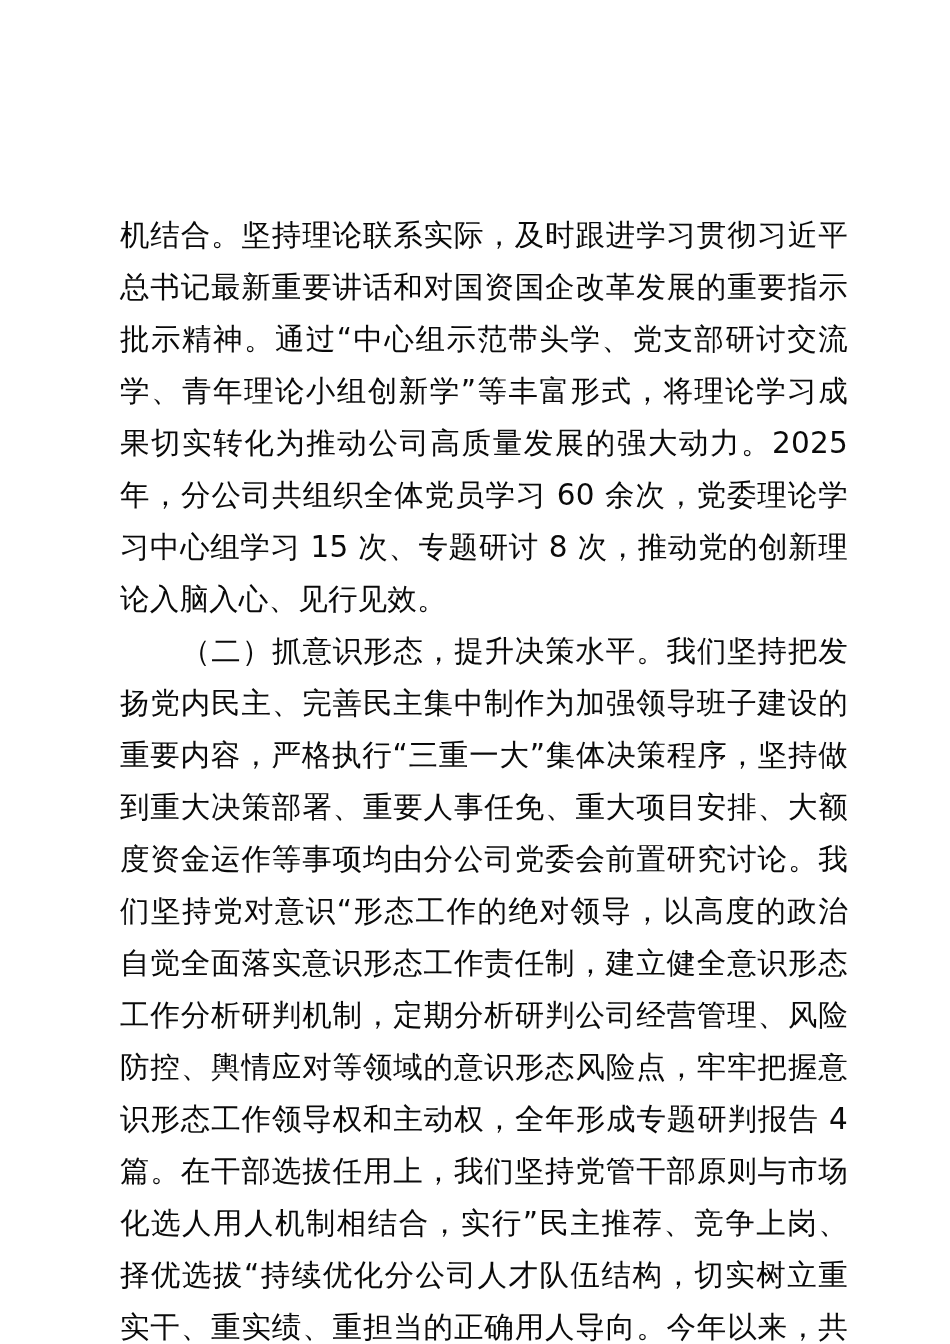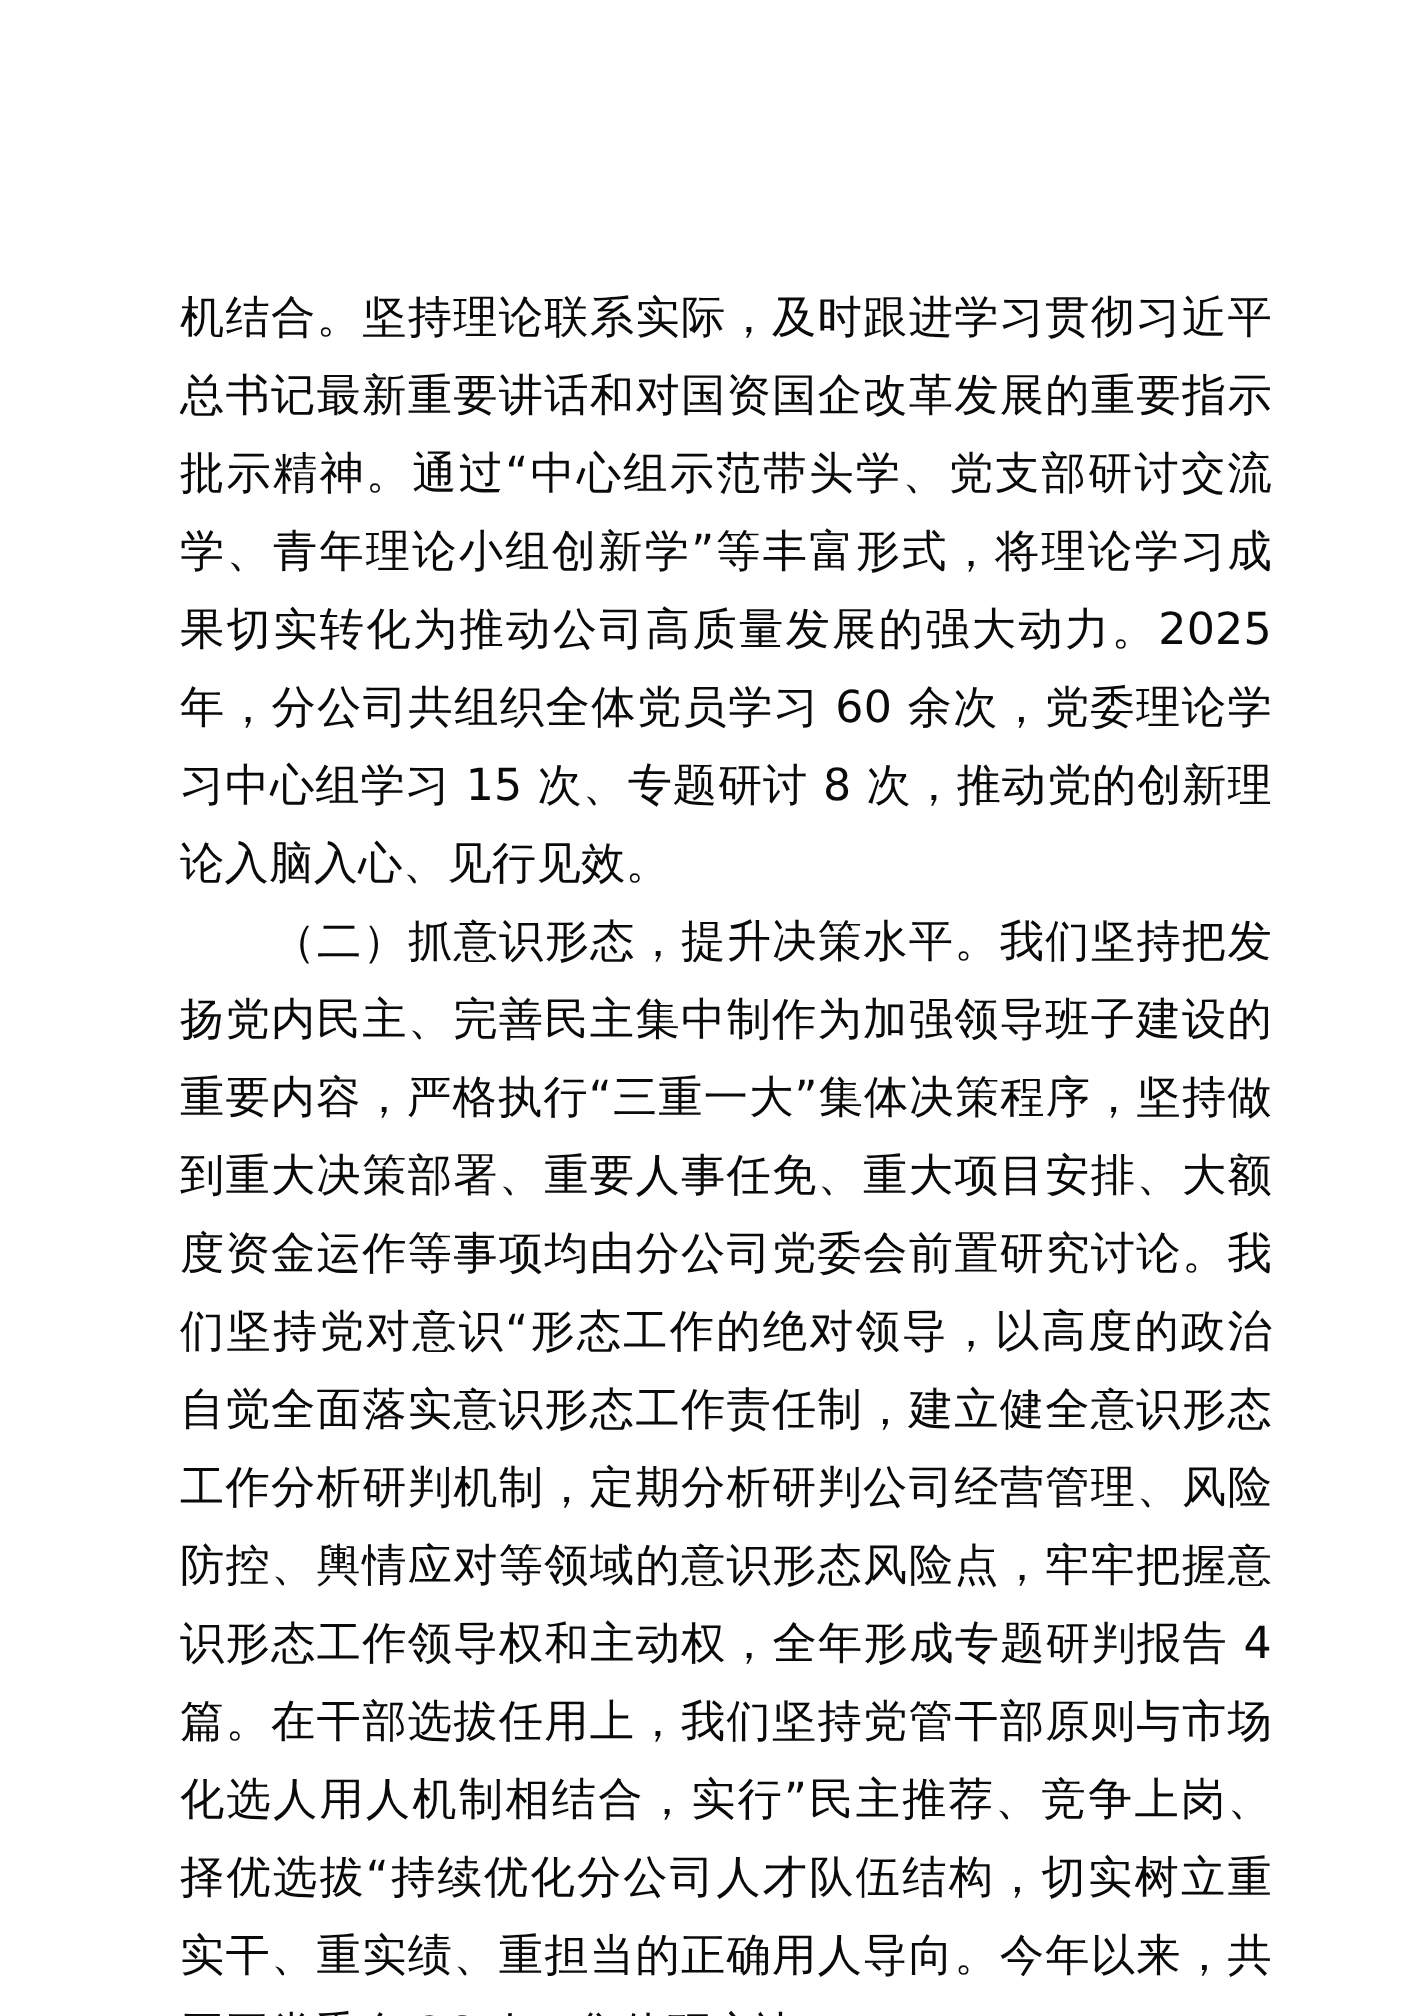--- a/index.html
+++ b/index.html
@@ -14,20 +14,21 @@
     color: #0a0a0a;
     overflow: hidden;
   }
   .page {
     position: relative;
     width: 950px;
     height: 952px;
     background: #ffffff;
     box-sizing: border-box;
     padding: 185px 102px 0 120px;
+    margin-top: 24px;
   }
   .doc-body {
     width: 728px;
   }
   .para {
     margin: 0;
     font-size: 29.5px;
     line-height: 52px;
     letter-spacing: 0.2px;
     text-align: justify;

